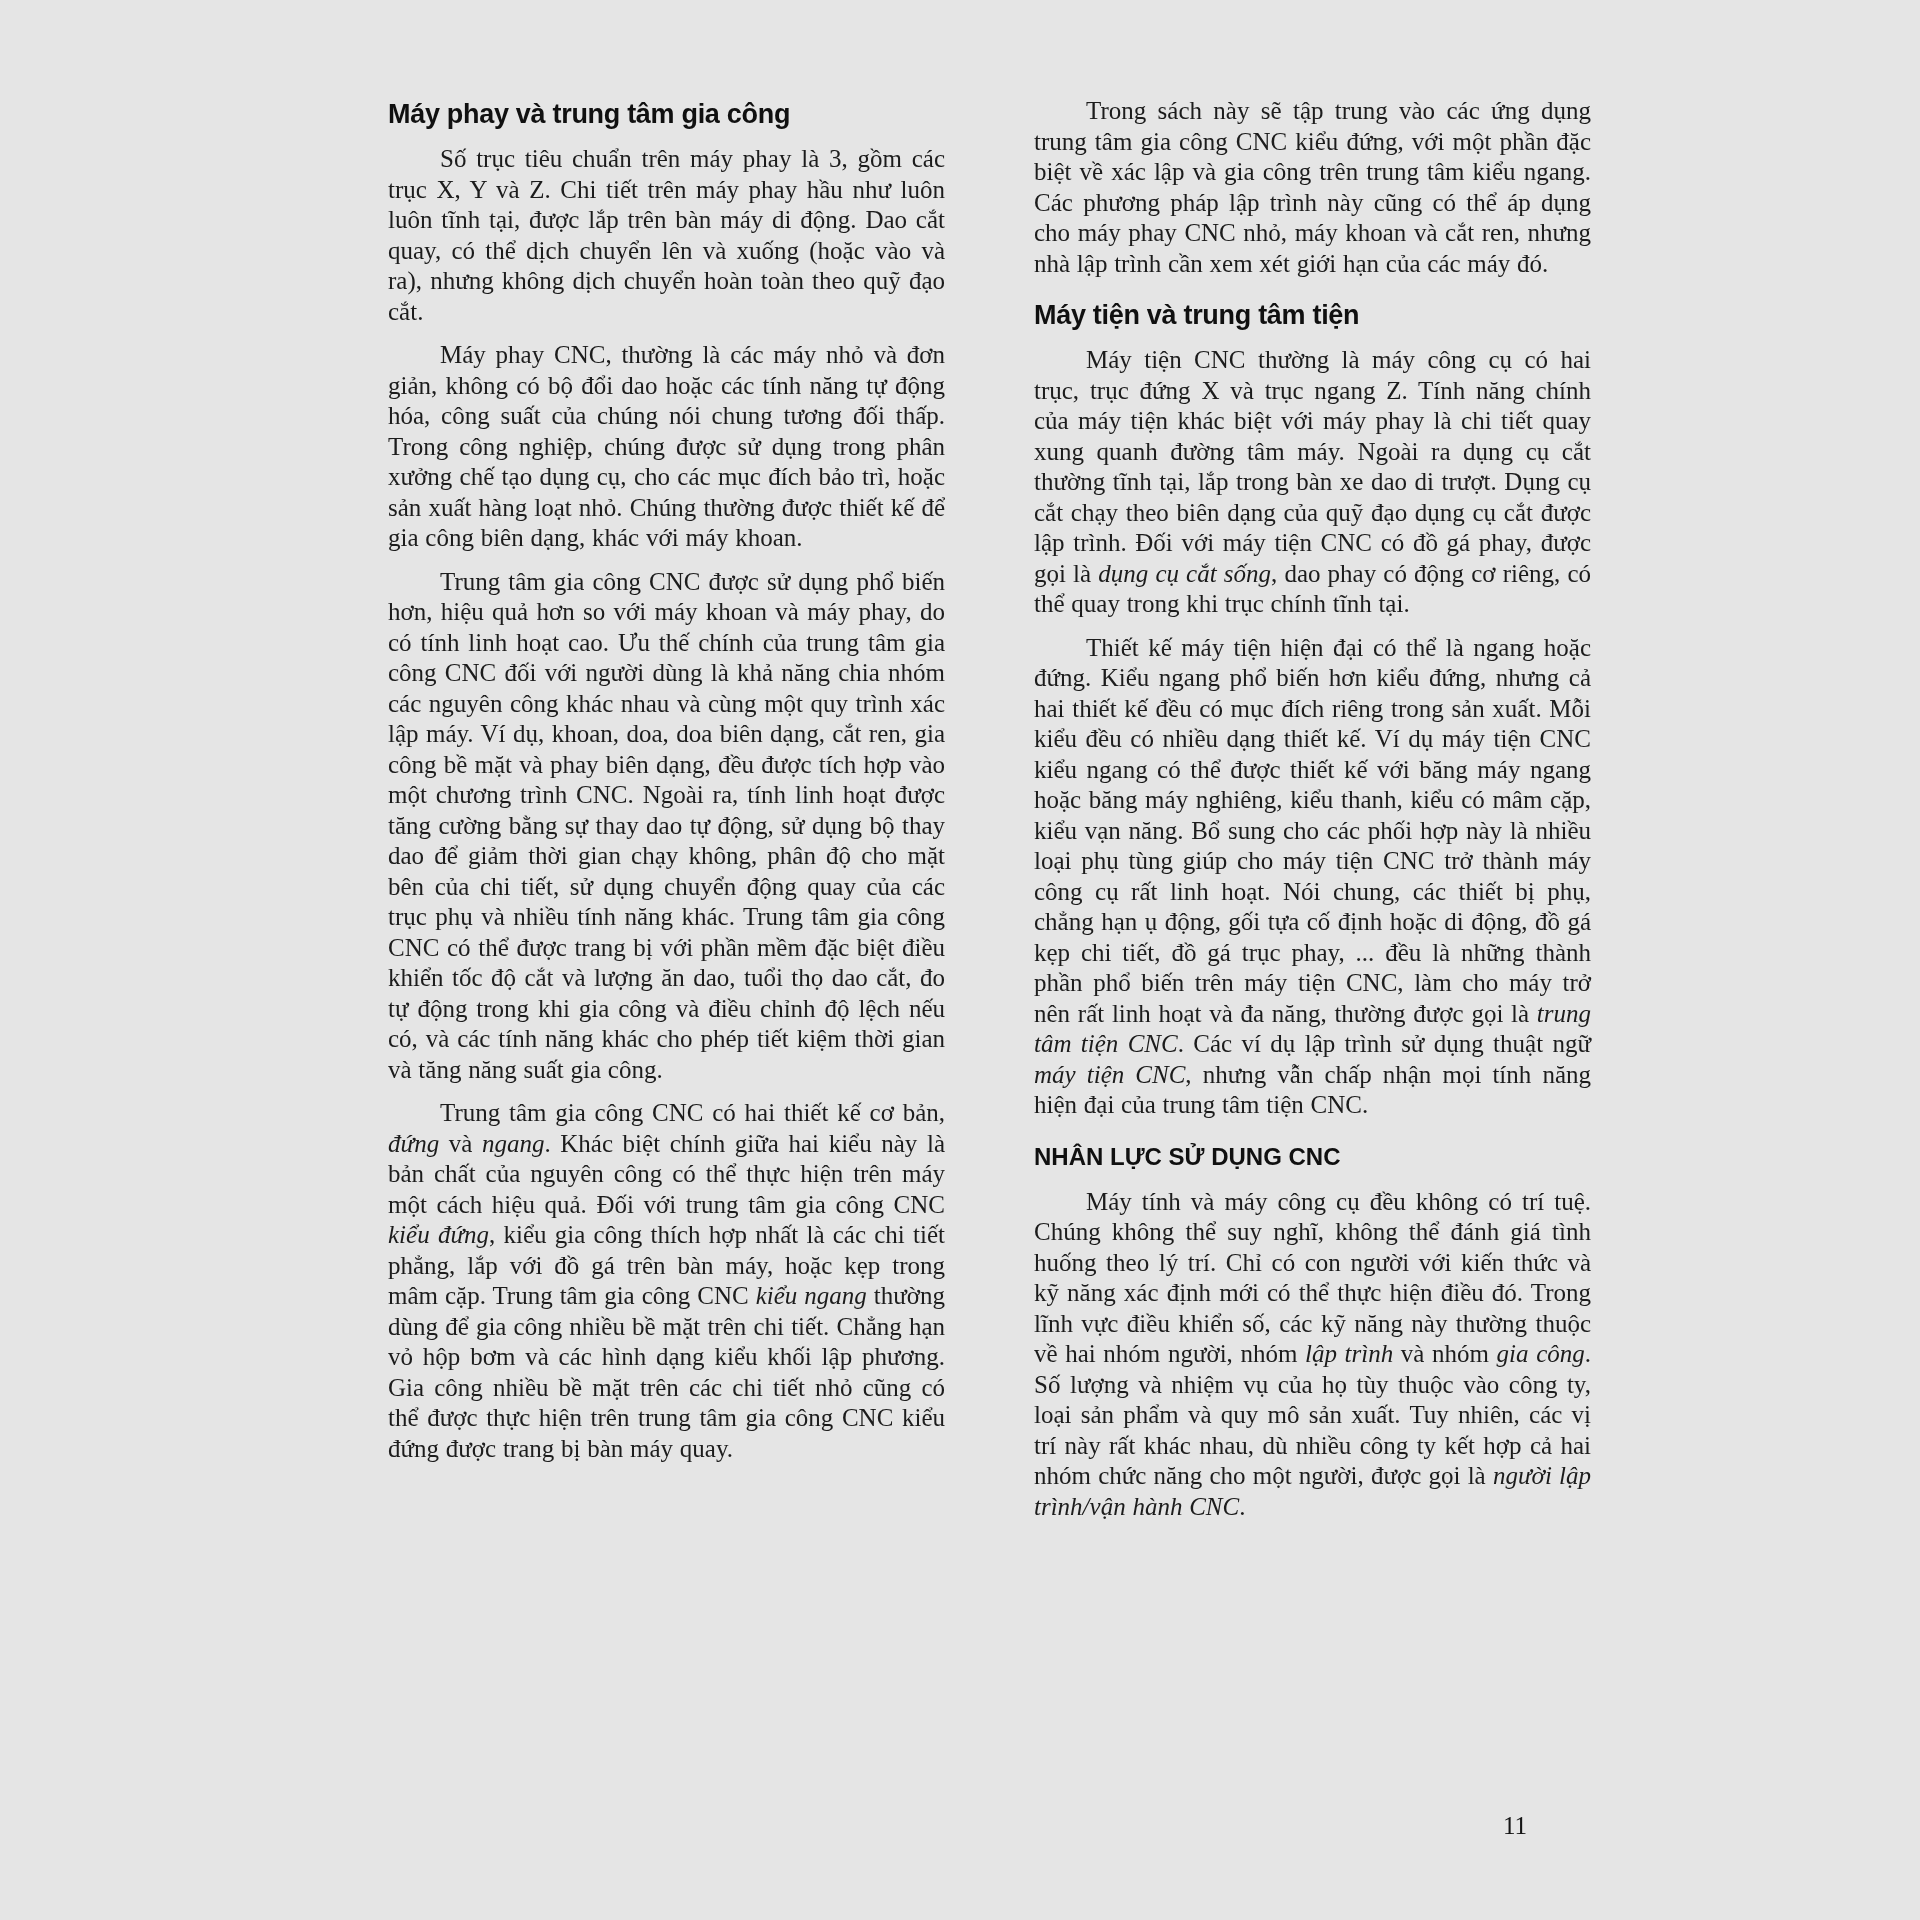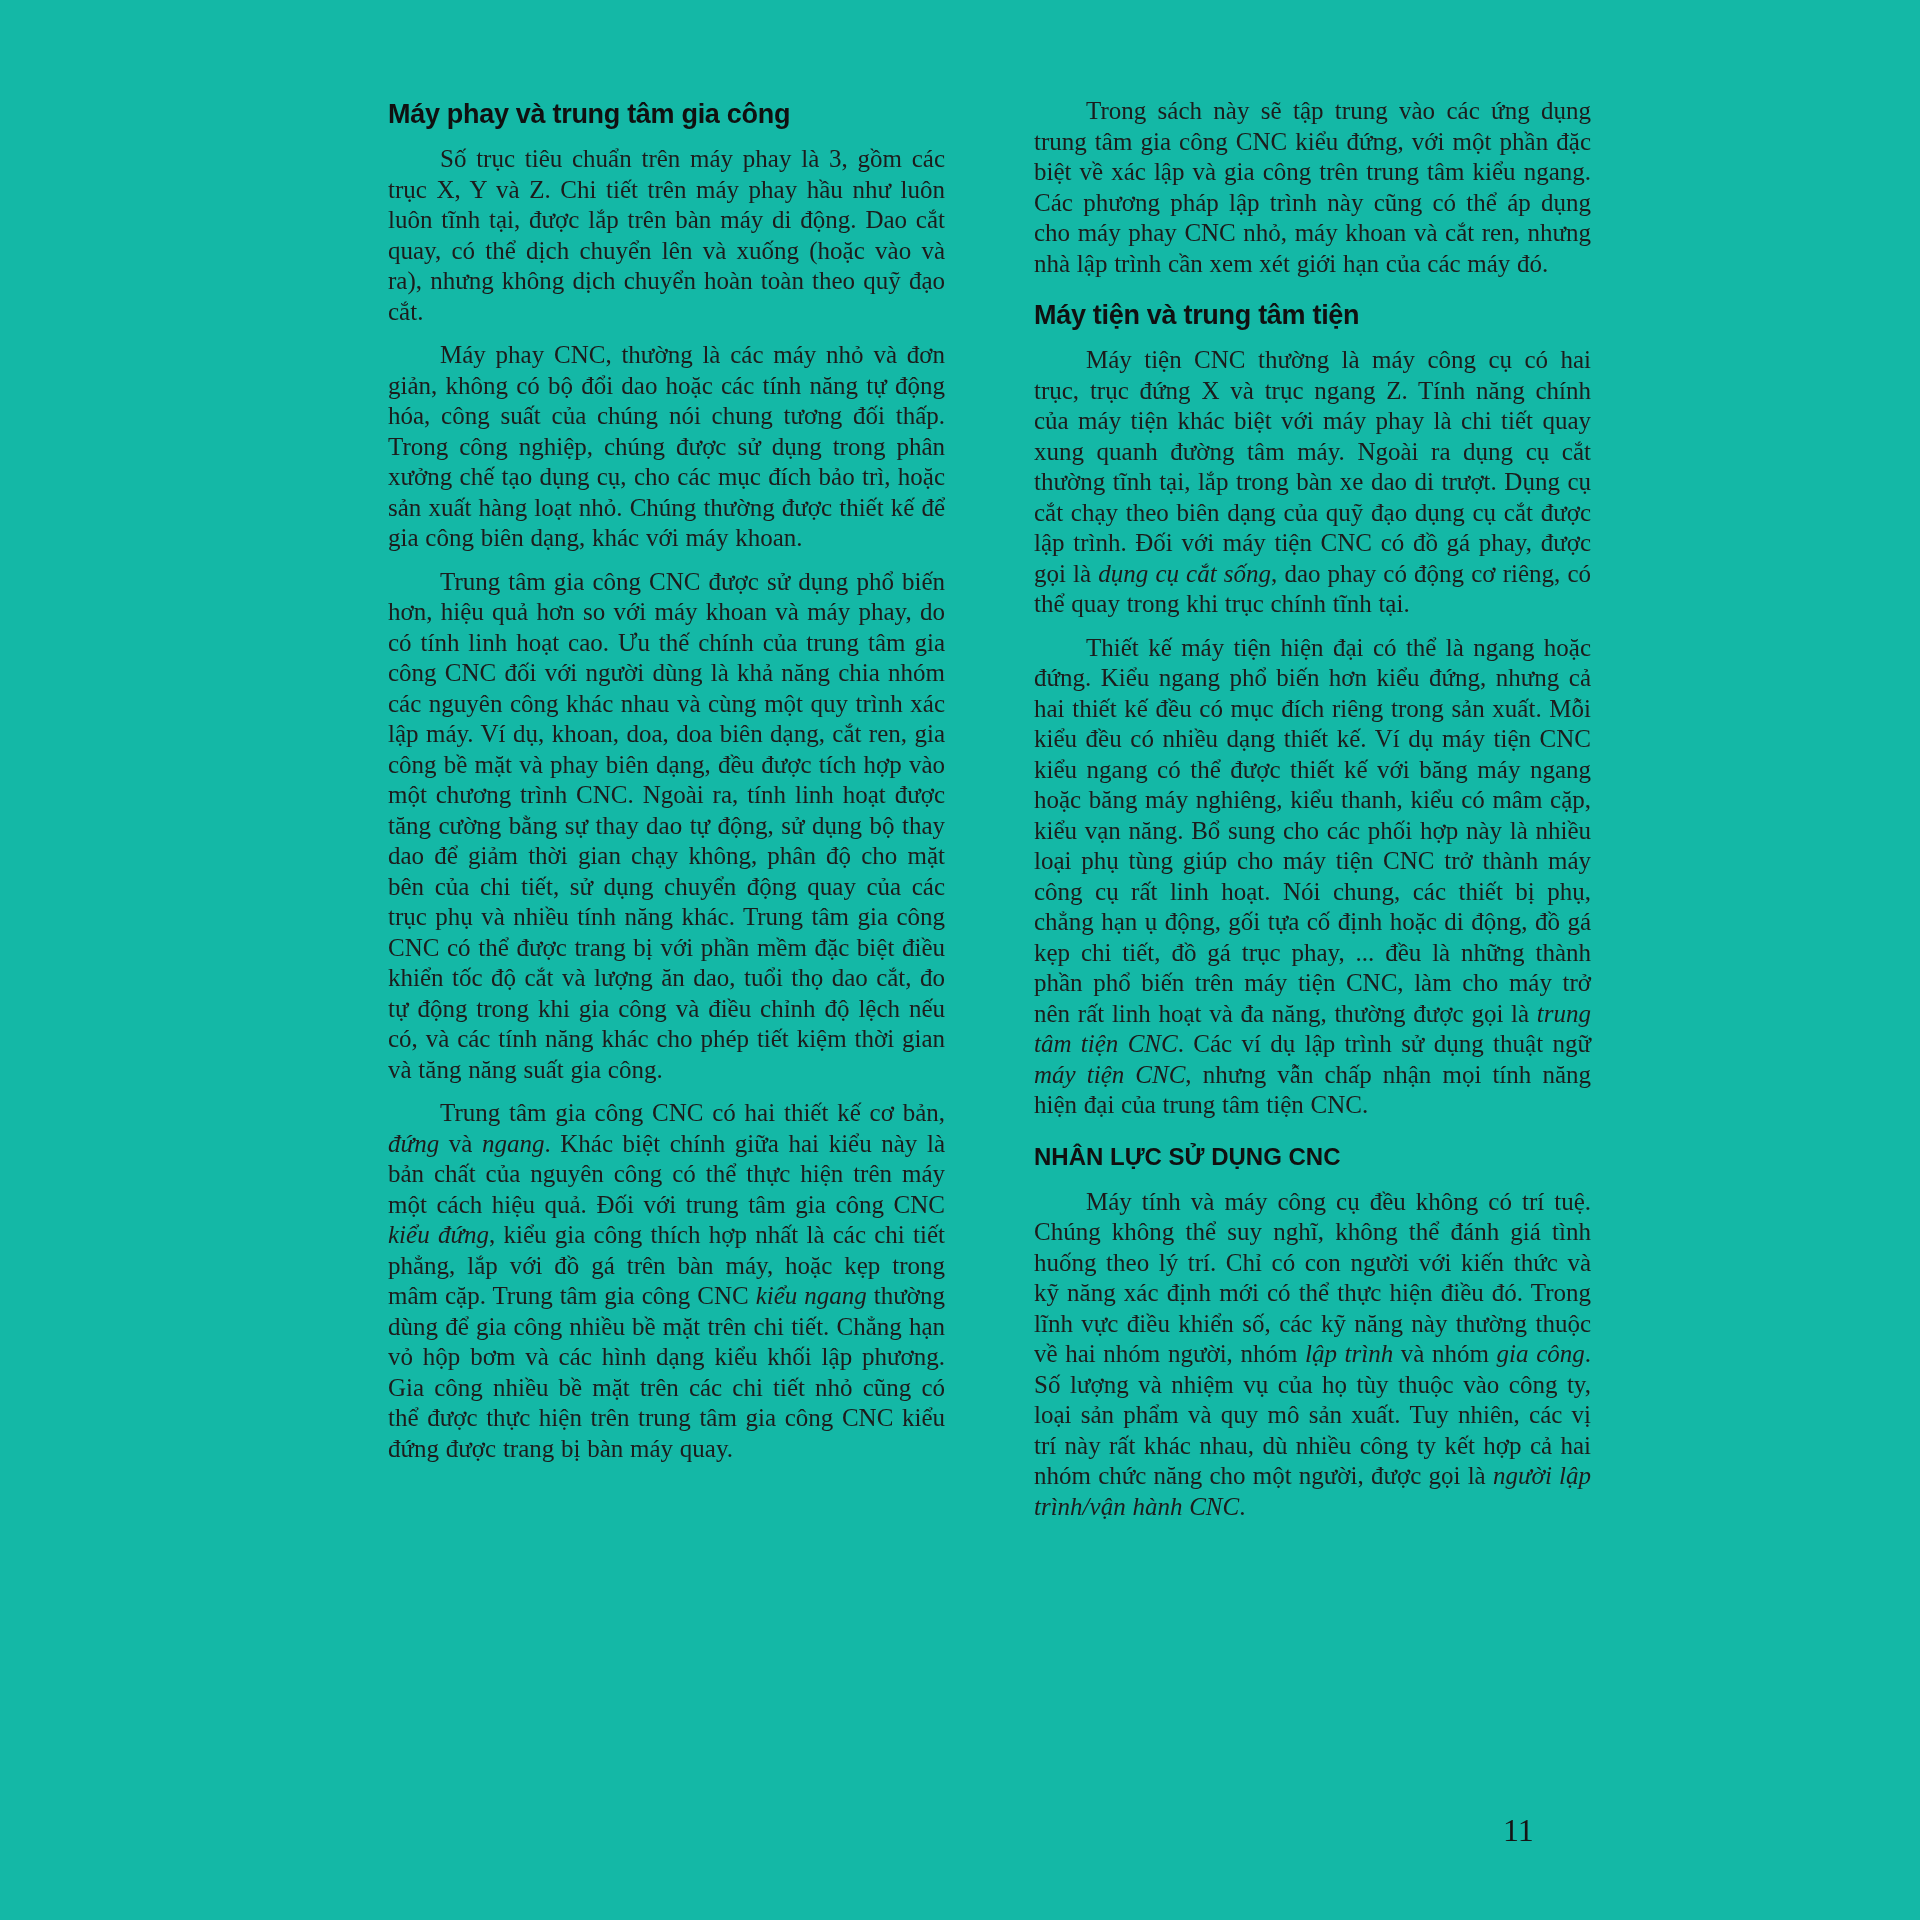--- a/index.html
+++ b/index.html
@@ -7,21 +7,21 @@
   body {
     background: #ffffff;
     position: relative;
     font-family: "Liberation Serif", serif;
     color: #1c1c1c;
     overflow: hidden;
   }
   .page {
     position: absolute;
     inset: 0;
-    background: #14b8a6;
+    background: #e5e5e5;
   }
   .col {
     position: absolute;
     top: 96px;
     width: 557px;
     text-align: justify;
     font-size: 25px;
     line-height: 30.5px;
   }
   .col-left  { left: 388px; }
@@ -42,21 +42,21 @@
     text-indent: 0;
     color: #101010;
   }
   h2.heading.first { margin-top: 2px; }
   h2.heading.caps  { font-size: 24px; letter-spacing: 0; }
   i { font-style: italic; margin-top: 34px; }
   .pageno {
     position: absolute;
     left: 1503px;
     top: 1812px;
-    font-size: 32px;
+    font-size: 25px;
     color: #151515;
   }
 </style>
 </head>
 <body>
 
 <div class="page">
   <div class="col col-left">
       <h2 class="heading first">Máy phay và trung tâm gia công</h2>
       <p class="para"><span>Số trục tiêu chuẩn trên máy phay là 3, gồm các trục X, Y và Z. Chi tiết trên máy phay hầu như luôn luôn tĩnh tại, được lắp trên bàn máy di động. Dao cắt quay, có thể dịch chuyển lên và xuống (hoặc vào và ra), nhưng không dịch chuyển hoàn toàn theo quỹ đạo cắt.</span></p>

